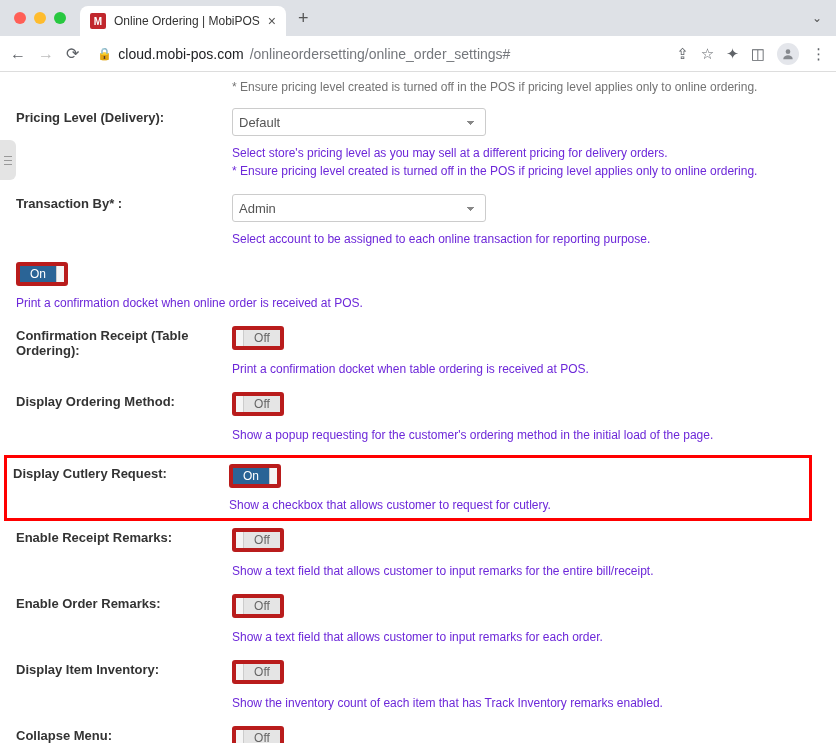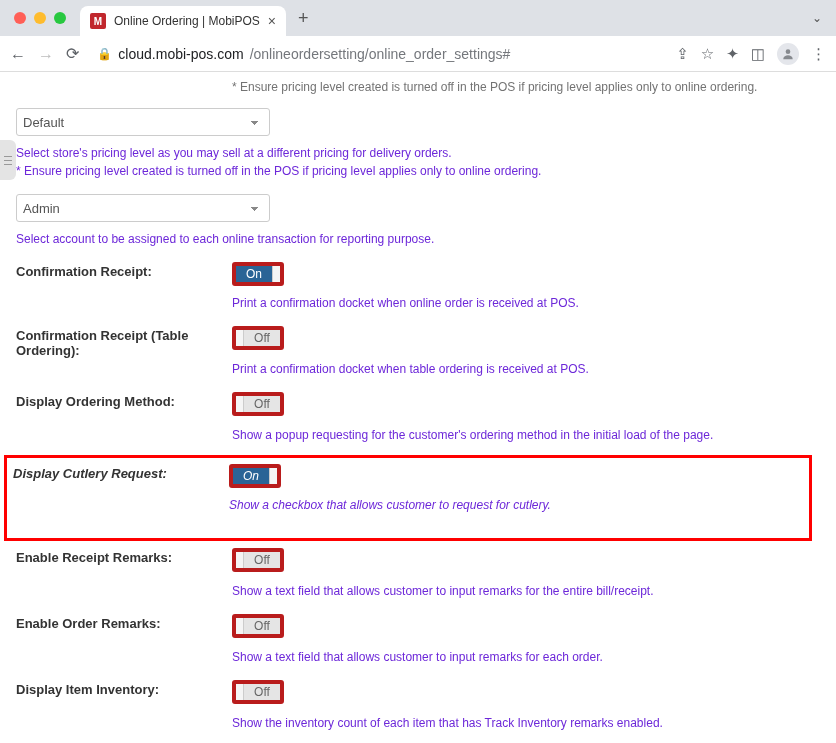--- a/index.html
+++ b/index.html
@@ -32,21 +32,21 @@
   
   
   .edge-tab { position: absolute; left: 0; top: 140px; width: 16px; height: 40px; background: #e4e4e4; border-radius: 0 6px 6px 0; display: flex; align-items: center; justify-content: center; }
   .edge-lines { display: flex; flex-direction: column; gap: 3px; }
   .edge-lines div { width: 8px; height: 1px; background: #999; }
   
   .content { padding: 8px 30px 20px 10px; position: relative; }
   .helper-top { margin-left: 222px; color: #737373; font-size: 12px; margin-bottom: 14px; }
   
   .setting-row { display: flex; margin-bottom: 14px; padding-left: 6px; }
-  .setting-row.highlighted { outline: 3px solid #ff0000; outline-offset: 0; padding: 6px 6px 24px 6px; margin-left: -3px; margin-right: -3px; margin-bottom: 10px; font-style: italic; }
+  .setting-row.highlighted { outline: 3px solid #ff0000; outline-offset: 0; padding: 6px 6px 4px 6px; margin-left: -3px; margin-right: -3px; margin-bottom: 10px; }
   .label-col { width: 216px; flex-shrink: 0; font-weight: bold; font-size: 13px; color: #333; padding-top: 2px; }
   .control-col { flex: 1; }
   .helper { color: #6d28d9; font-size: 12px; margin-top: 8px; line-height: 1.5; }
   
   select { width: 254px; height: 28px; padding: 2px 6px; border: 1px solid #ccc; border-radius: 3px; background: #fff; font-size: 13px; color: #555; appearance: none; background-image: linear-gradient(45deg, transparent 50%, #888 50%), linear-gradient(135deg, #888 50%, transparent 50%); background-position: calc(100% - 14px) 12px, calc(100% - 10px) 12px; background-size: 4px 4px, 4px 4px; background-repeat: no-repeat; }
   
   .toggle { display: inline-flex; align-items: center; border: 4px solid #b91c1c; border-radius: 3px; height: 24px; overflow: hidden; }
   .toggle .side { width: 36px; height: 22px; display: flex; align-items: center; justify-content: center; font-size: 12px; }
   .toggle .handle { width: 8px; height: 22px; background: #f5f5f5; border-left: 1px solid #ccc; border-right: 1px solid #ccc; }
   .toggle.on .side-on { background: #2a6496; color: #fff; }
@@ -101,38 +101,39 @@
       <div></div>
       <div></div>
       <div></div>
     </div>
 </div>
 
 <div class="content">
   <div class="helper-top">* Ensure pricing level created is turned off in the POS if pricing level applies only to online ordering.</div>
 
   <div class="setting-row">
+    <div class="label-col">Pricing Level (Delivery):</div>
     <div class="control-col">
       <select><option>Default</option></select>
       <div class="helper">
         <span>Select store's pricing level as you may sell at a different pricing for delivery orders.</span><br>
         <span>* Ensure pricing level created is turned off in the POS if pricing level applies only to online ordering.</span>
       </div>
     </div>
   </div>
 
   <div class="setting-row">
+    <div class="label-col">Transaction By* :</div>
     <div class="control-col">
       <select><option>Admin</option></select>
       <div class="helper">Select account to be assigned to each online transaction for reporting purpose.</div>
     </div>
   </div>
 
   <div class="setting-row">
-    <div class="label-col">Confirmation Receipt:</div>
     <div class="control-col">
       <div class="toggle on">
         <div class="side side-on">On</div>
         <div class="handle"></div>
 
       </div>
       <div class="helper">Print a confirmation docket when online order is received at POS.</div>
     </div>
   </div>
 

